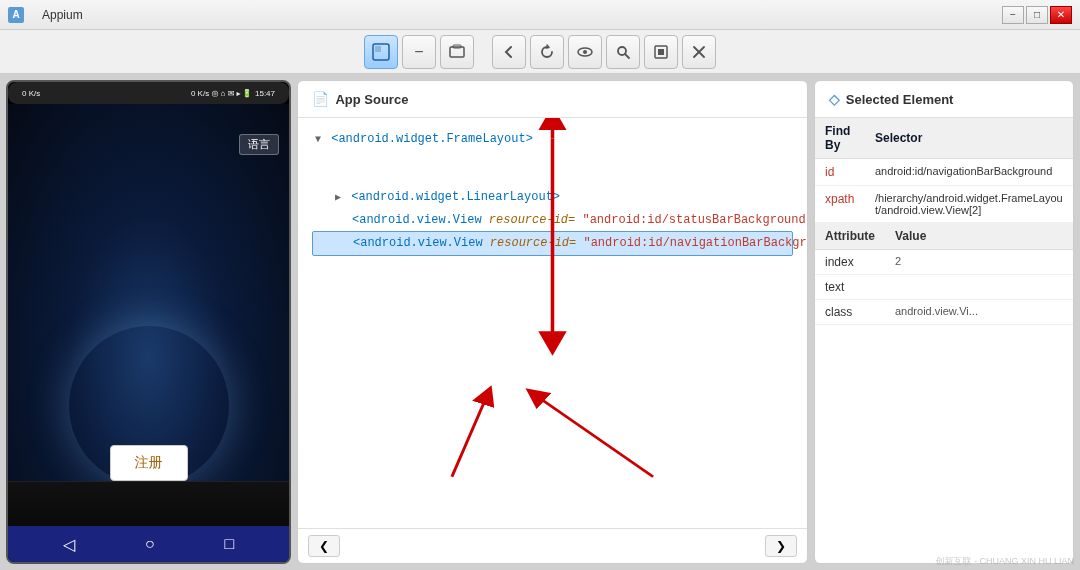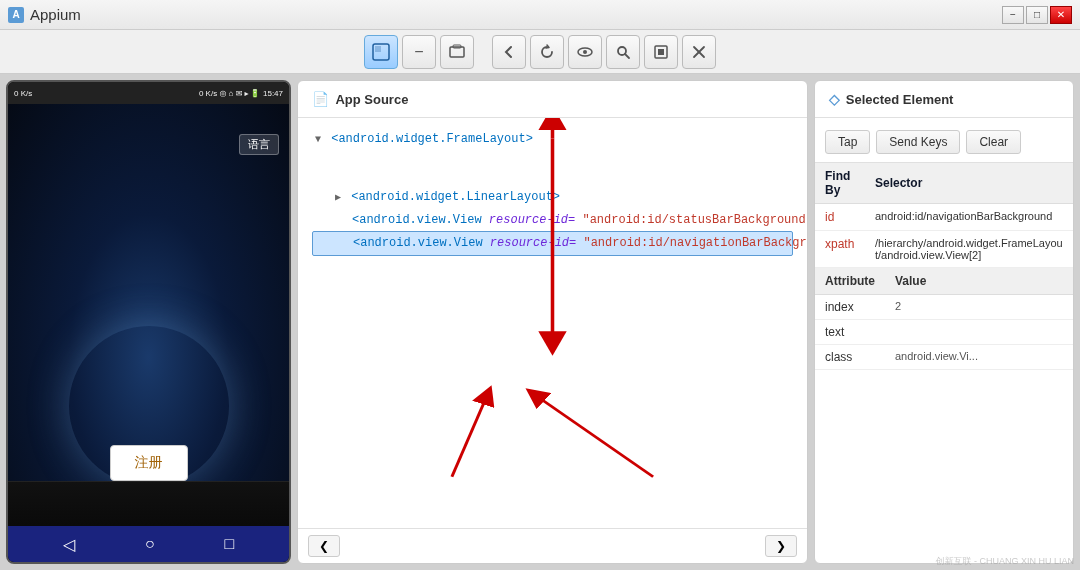--- a/index.html
+++ b/index.html
@@ -30,22 +30,23 @@
       border-radius: 2px;
       display: flex;
       align-items: center;
       justify-content: center;
       color: white;
       font-size: 10px;
       font-weight: bold;
     }
     .title-bar-text {
       flex: 1;
-      font-size: 15px;
+      font-size: 12px;
       color: #333;
+      margin-left: 12px;
     }
     .title-bar-controls {
       display: flex;
       gap: 2px;
     }
     .title-btn {
       width: 22px;
       height: 18px;
       border: 1px solid #aaa;
       background: linear-gradient(to bottom, #f9f9f9, #e5e5e5);
@@ -113,24 +114,25 @@
       overflow: hidden;
       flex-shrink: 0;
       border: 2px solid #555;
       position: relative;
     }
     .mobile-status-bar {
       background: #222;
       height: 22px;
       display: flex;
       align-items: center;
-      padding: 0 6px;
+      padding: 0 14px;
       font-size: 9px;
       color: #eee;
       justify-content: space-between;
+      border-radius: 9px;
     }
     .mobile-screen {
       background: #000;
       flex: 1;
       position: relative;
       overflow: hidden;
       height: calc(100% - 22px - 36px);
     }
     .mobile-bg {
       position: absolute;
@@ -246,21 +248,21 @@
     .xml-line {
       white-space: nowrap;
       padding: 1px 0;
     }
     .xml-line.selected {
       background: #cce5ff;
       border: 1px solid #5b9bd5;
       border-radius: 2px;
     }
     .xml-tag { color: #0070c0; }
-    .xml-attr { color: #6d28d9; font-style: italic; }
+    .xml-attr { color: #a16207; font-style: italic; }
     .xml-value { color: #c0392b; }
     .expand-btn {
       display: inline-block;
       width: 12px;
       height: 12px;
       cursor: pointer;
       color: #666;
       font-size: 10px;
       text-align: center;
       line-height: 12px;
@@ -541,25 +543,20 @@
     <div class="source-footer">
       <button class="nav-arrow-btn">❮</button>
       <button class="nav-arrow-btn">❯</button>
     </div>
   </div>
 
   <div class="element-panel">
     <div class="panel-header">
       <span class="panel-header-icon">◇</span>
       <span>Selected Element</span>
-    </div>
-    <div class="element-actions">
-      <button class="action-btn">Tap</button>
-      <button class="action-btn">Send Keys</button>
-      <button class="action-btn">Clear</button>
     </div>
 
     <table class="find-by-table">
       <thead>
         <tr>
           <th>Find By</th>
           <th>Selector</th>
         </tr>
       </thead>
       <tbody id="find-by-body">

